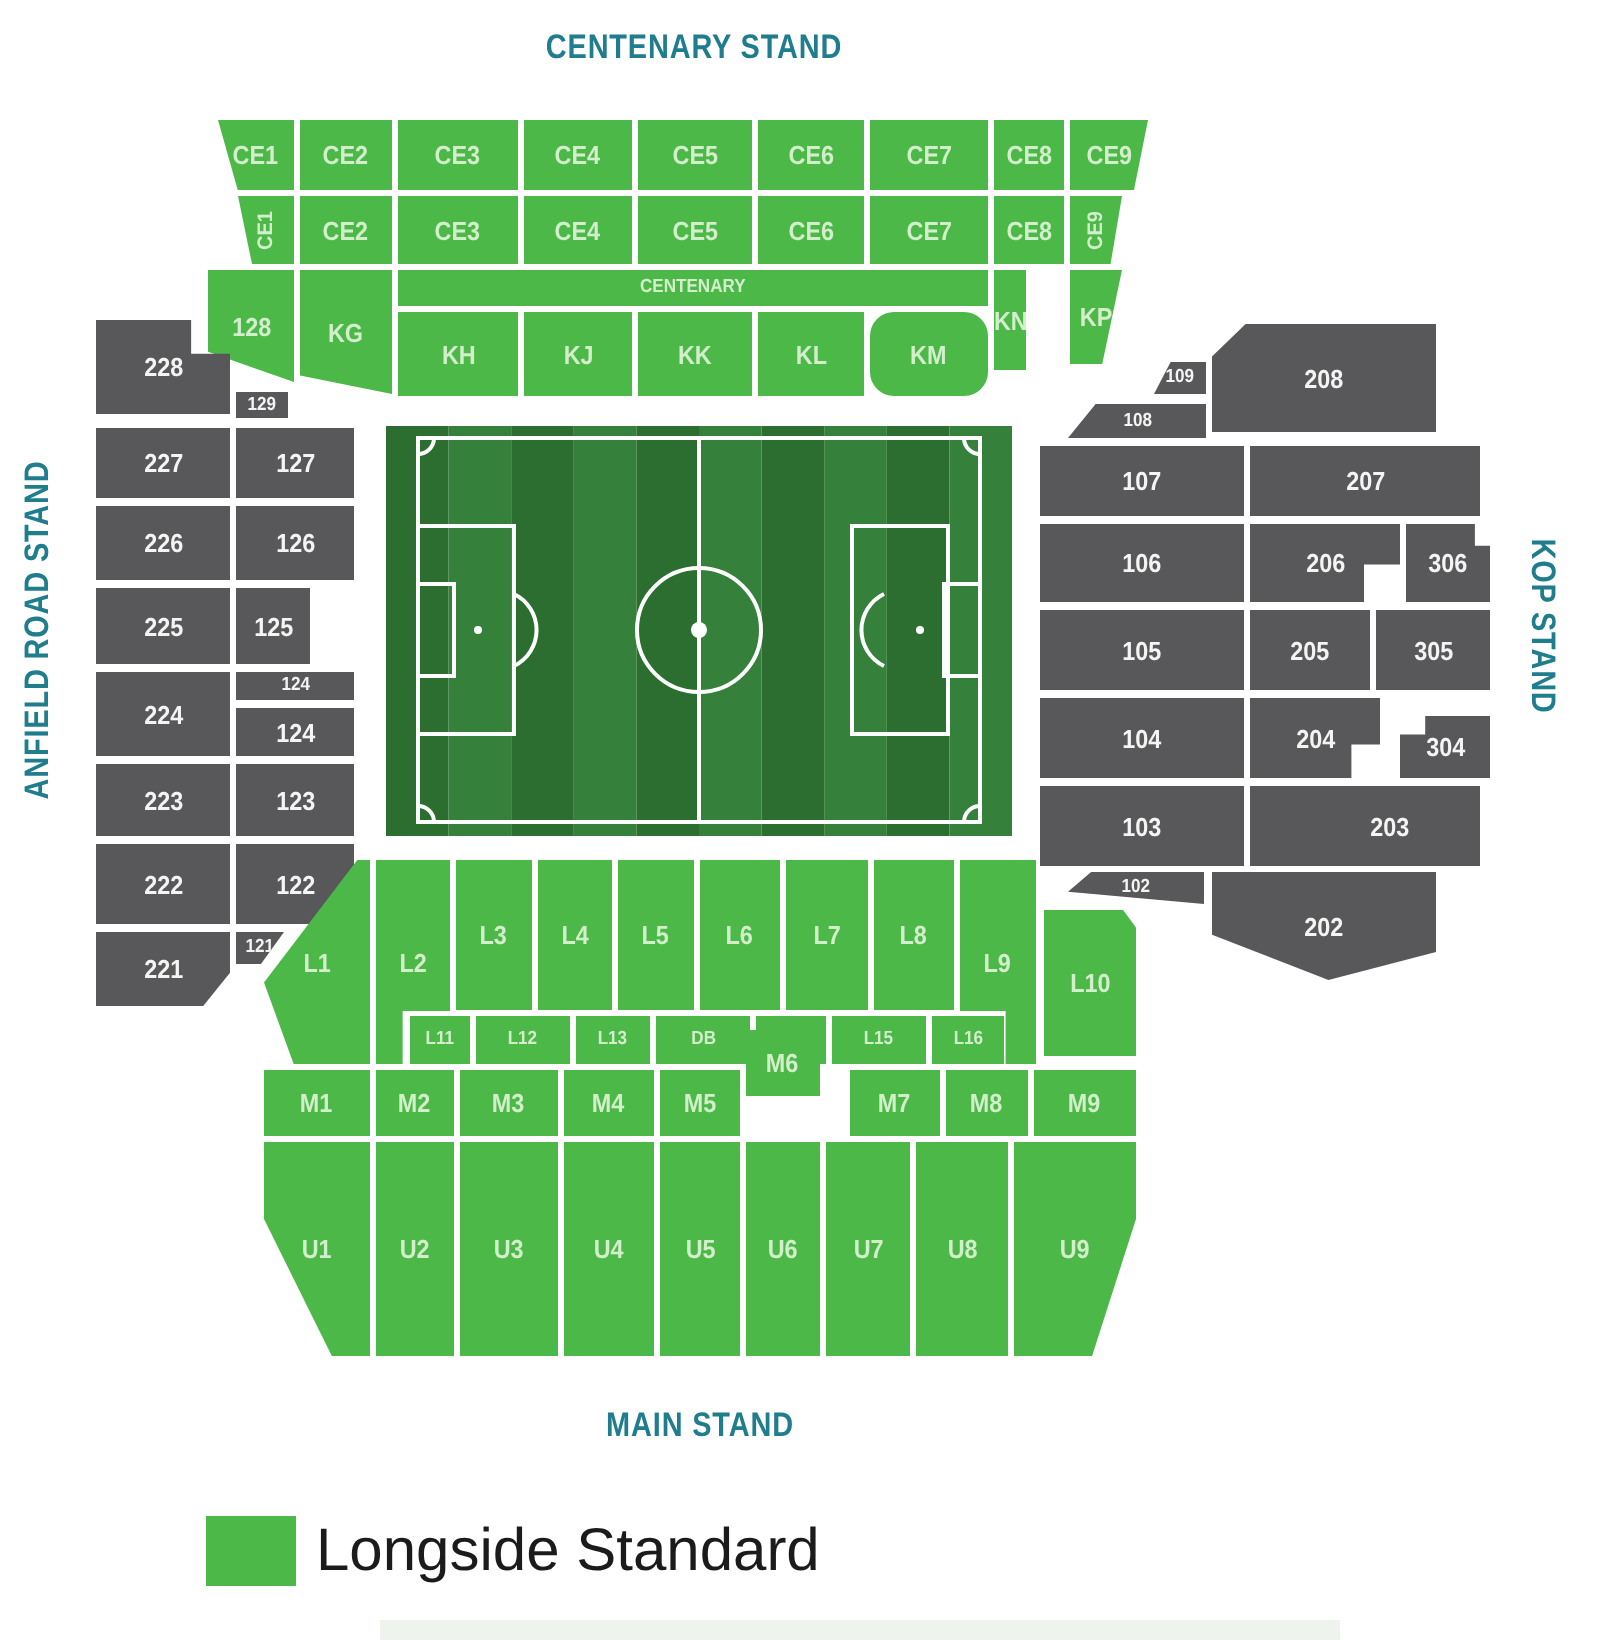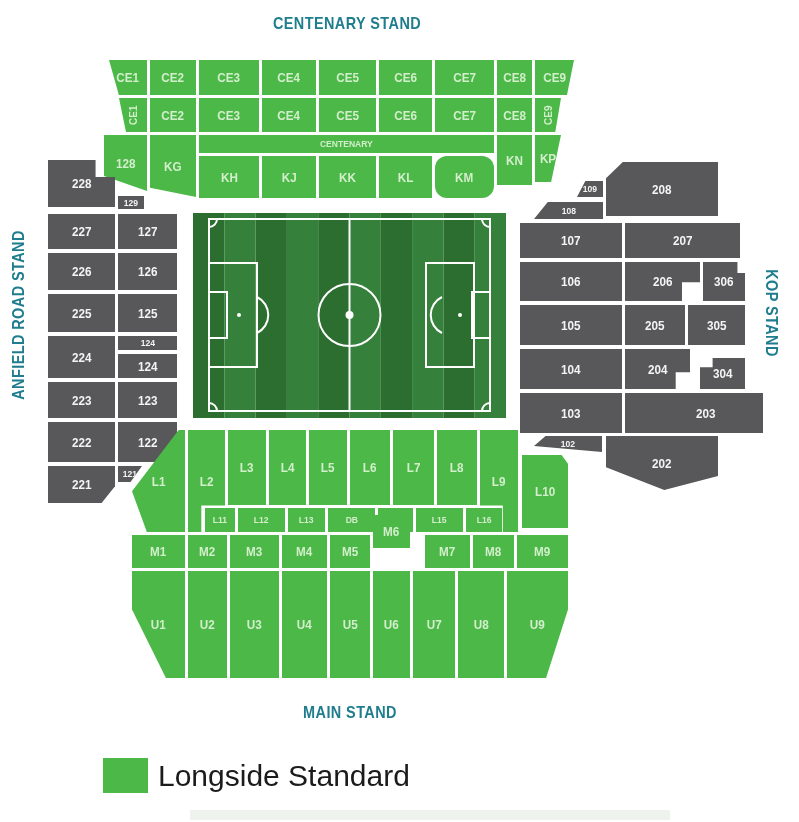--- a/index.html
+++ b/index.html
@@ -109,21 +109,21 @@
       </div>
       <div class="sec available" style="left: 319px; top: 156px; width: 57px; height: 42px; text-align: right;">
         <span class="sec-label">KK</span>
       </div>
       <div class="sec available" style="left: 379px; top: 156px; width: 53px; height: 42px;">
         <span class="sec-label">KL</span>
       </div>
       <div class="sec available" style="left: 435px; top: 156px; width: 59px; height: 42px; border-radius: 12px;">
         <span class="sec-label">KM</span>
       </div>
-      <div class="sec available" style="left: 497px; top: 135px; width: 35px; height: 50px;">
+      <div class="sec available" style="left: 497px; top: 135px; width: 16px; height: 50px;">
         <span class="sec-label">KN</span>
       </div>
       <div class="sec available" style="left: 535px; top: 135px; width: 26px; height: 47px; clip-path: polygon(0% 0%, 100% 0%, 62% 100%, 0% 100%);">
         <span class="sec-label">KP</span>
       </div>
       <div class="sec unavailable" style="left: 48px; top: 160px; width: 67px; height: 47px; clip-path: polygon(0% 0%, 71% 0%, 71% 36%, 100% 36%, 100% 100%, 0% 100%);">
         <span class="sec-label">228</span>
       </div>
       <div class="sec unavailable small" style="left: 118px; top: 196px; width: 26px; height: 13px;">
         <span class="sec-label">129</span>
@@ -136,21 +136,21 @@
       </div>
       <div class="sec unavailable" style="left: 48px; top: 253px; width: 67px; height: 37px;">
         <span class="sec-label">226</span>
       </div>
       <div class="sec unavailable" style="left: 118px; top: 253px; width: 59px; height: 37px;">
         <span class="sec-label">126</span>
       </div>
       <div class="sec unavailable" style="left: 48px; top: 294px; width: 67px; height: 38px;">
         <span class="sec-label">225</span>
       </div>
-      <div class="sec unavailable" style="left: 118px; top: 294px; width: 59px; height: 38px;">
+      <div class="sec unavailable" style="left: 118px; top: 294px; width: 37px; height: 38px;">
         <span class="sec-label">125</span>
       </div>
       <div class="sec unavailable" style="left: 48px; top: 336px; width: 67px; height: 42px;">
         <span class="sec-label">224</span>
       </div>
       <div class="sec unavailable small" style="left: 118px; top: 336px; width: 59px; height: 14px;">
         <span class="sec-label">124</span>
       </div>
       <div class="sec unavailable" style="left: 118px; top: 354px; width: 59px; height: 24px;">
         <span class="sec-label">124</span>
@@ -211,21 +211,21 @@
       </div>
       <div class="sec unavailable" style="left: 625px; top: 349px; width: 65px; height: 40px; clip-path: polygon(0% 0%, 100% 0%, 100% 58%, 78% 58%, 78% 100%, 0% 100%);">
         <span class="sec-label">204</span>
       </div>
       <div class="sec unavailable" style="left: 700px; top: 358px; width: 45px; height: 31px; clip-path: polygon(0% 30%, 28% 30%, 28% 0%, 100% 0%, 100% 100%, 0% 100%);">
         <span class="sec-label">304</span>
       </div>
       <div class="sec unavailable" style="left: 520px; top: 393px; width: 102px; height: 40px;">
         <span class="sec-label">103</span>
       </div>
-      <div class="sec unavailable" style="left: 625px; top: 393px; width: 138px; height: 40px; padding-left: 24px;">
+      <div class="sec unavailable" style="left: 625px; top: 393px; width: 115px; height: 40px; padding-left: 24px;">
         <span class="sec-label">203</span>
       </div>
       <div class="sec unavailable small" style="left: 534px; top: 436px; width: 68px; height: 16px; clip-path: polygon(17% 0%, 100% 0%, 100% 100%, 0% 62%);">
         <span class="sec-label">102</span>
       </div>
       <div class="sec unavailable" style="left: 606px; top: 436px; width: 112px; height: 54px; clip-path: polygon(0% 0%, 100% 0%, 100% 74%, 52% 100%, 0% 58%);">
         <span class="sec-label">202</span>
       </div>
       <div class="sec available" style="left: 132px; top: 430px; width: 53px; height: 102px; clip-path: polygon(88% 0%, 100% 0%, 100% 100%, 28% 100%, 0% 60%);">
         <span class="sec-label">L1</span>

